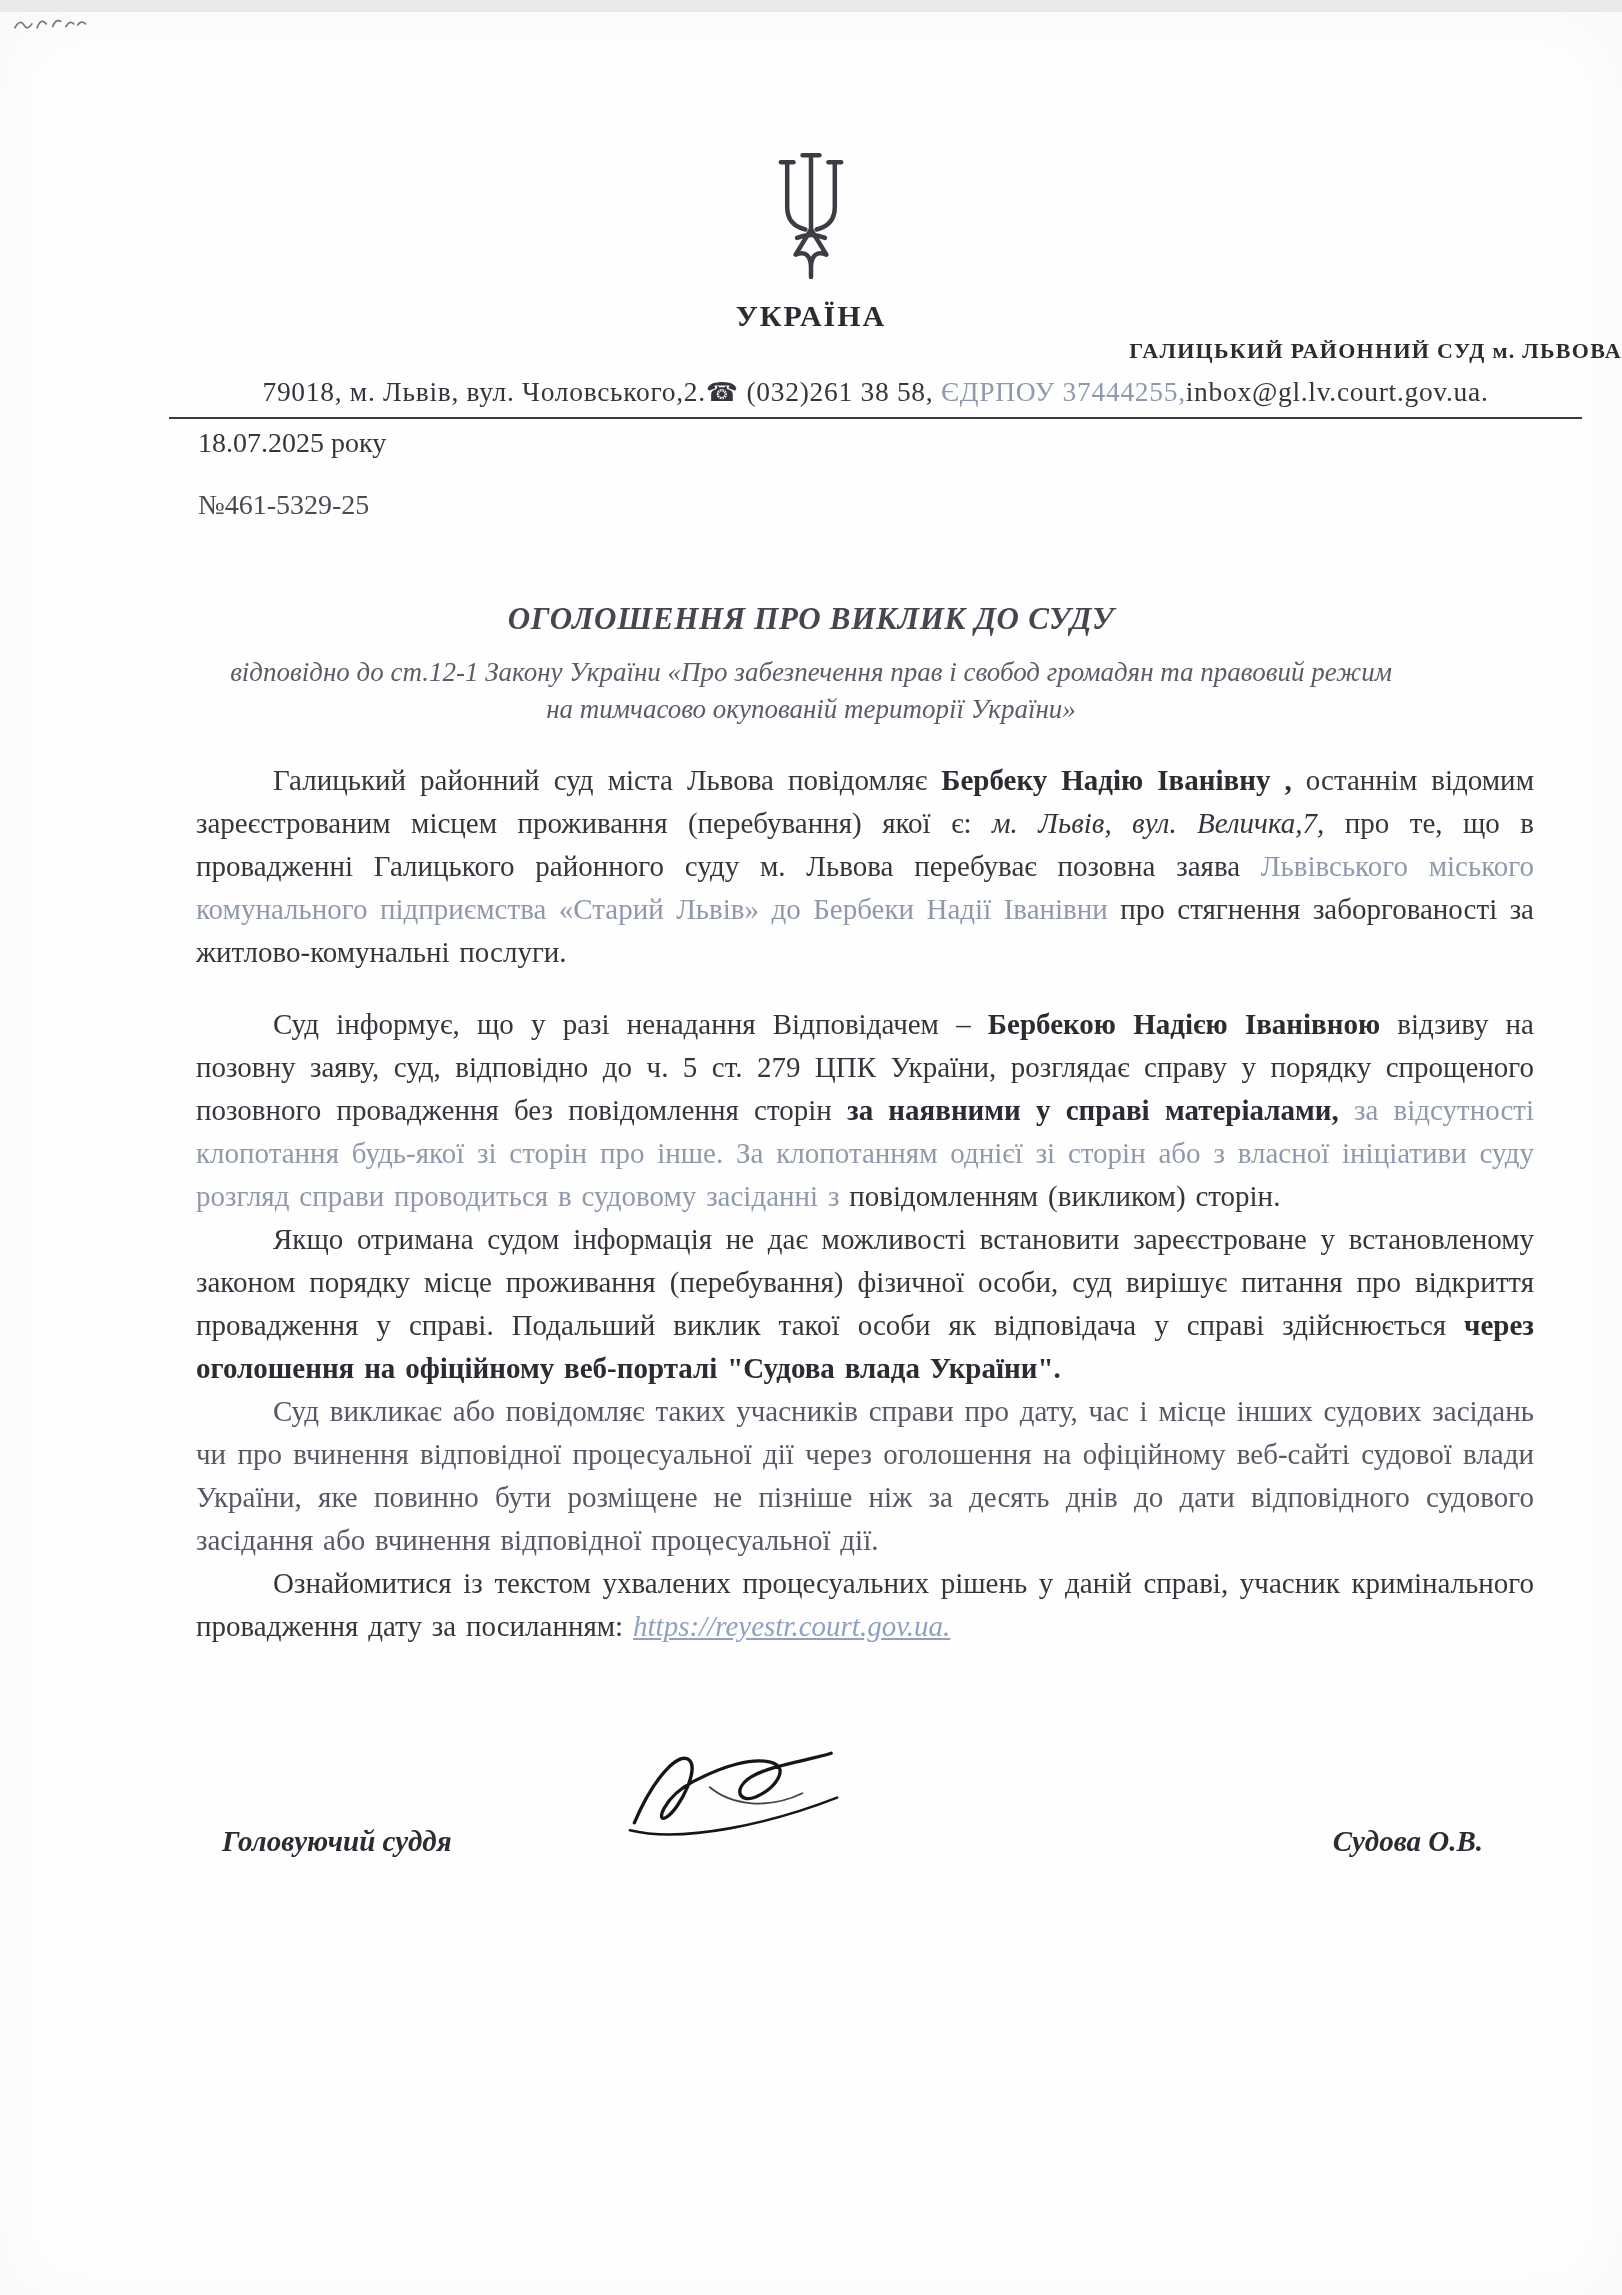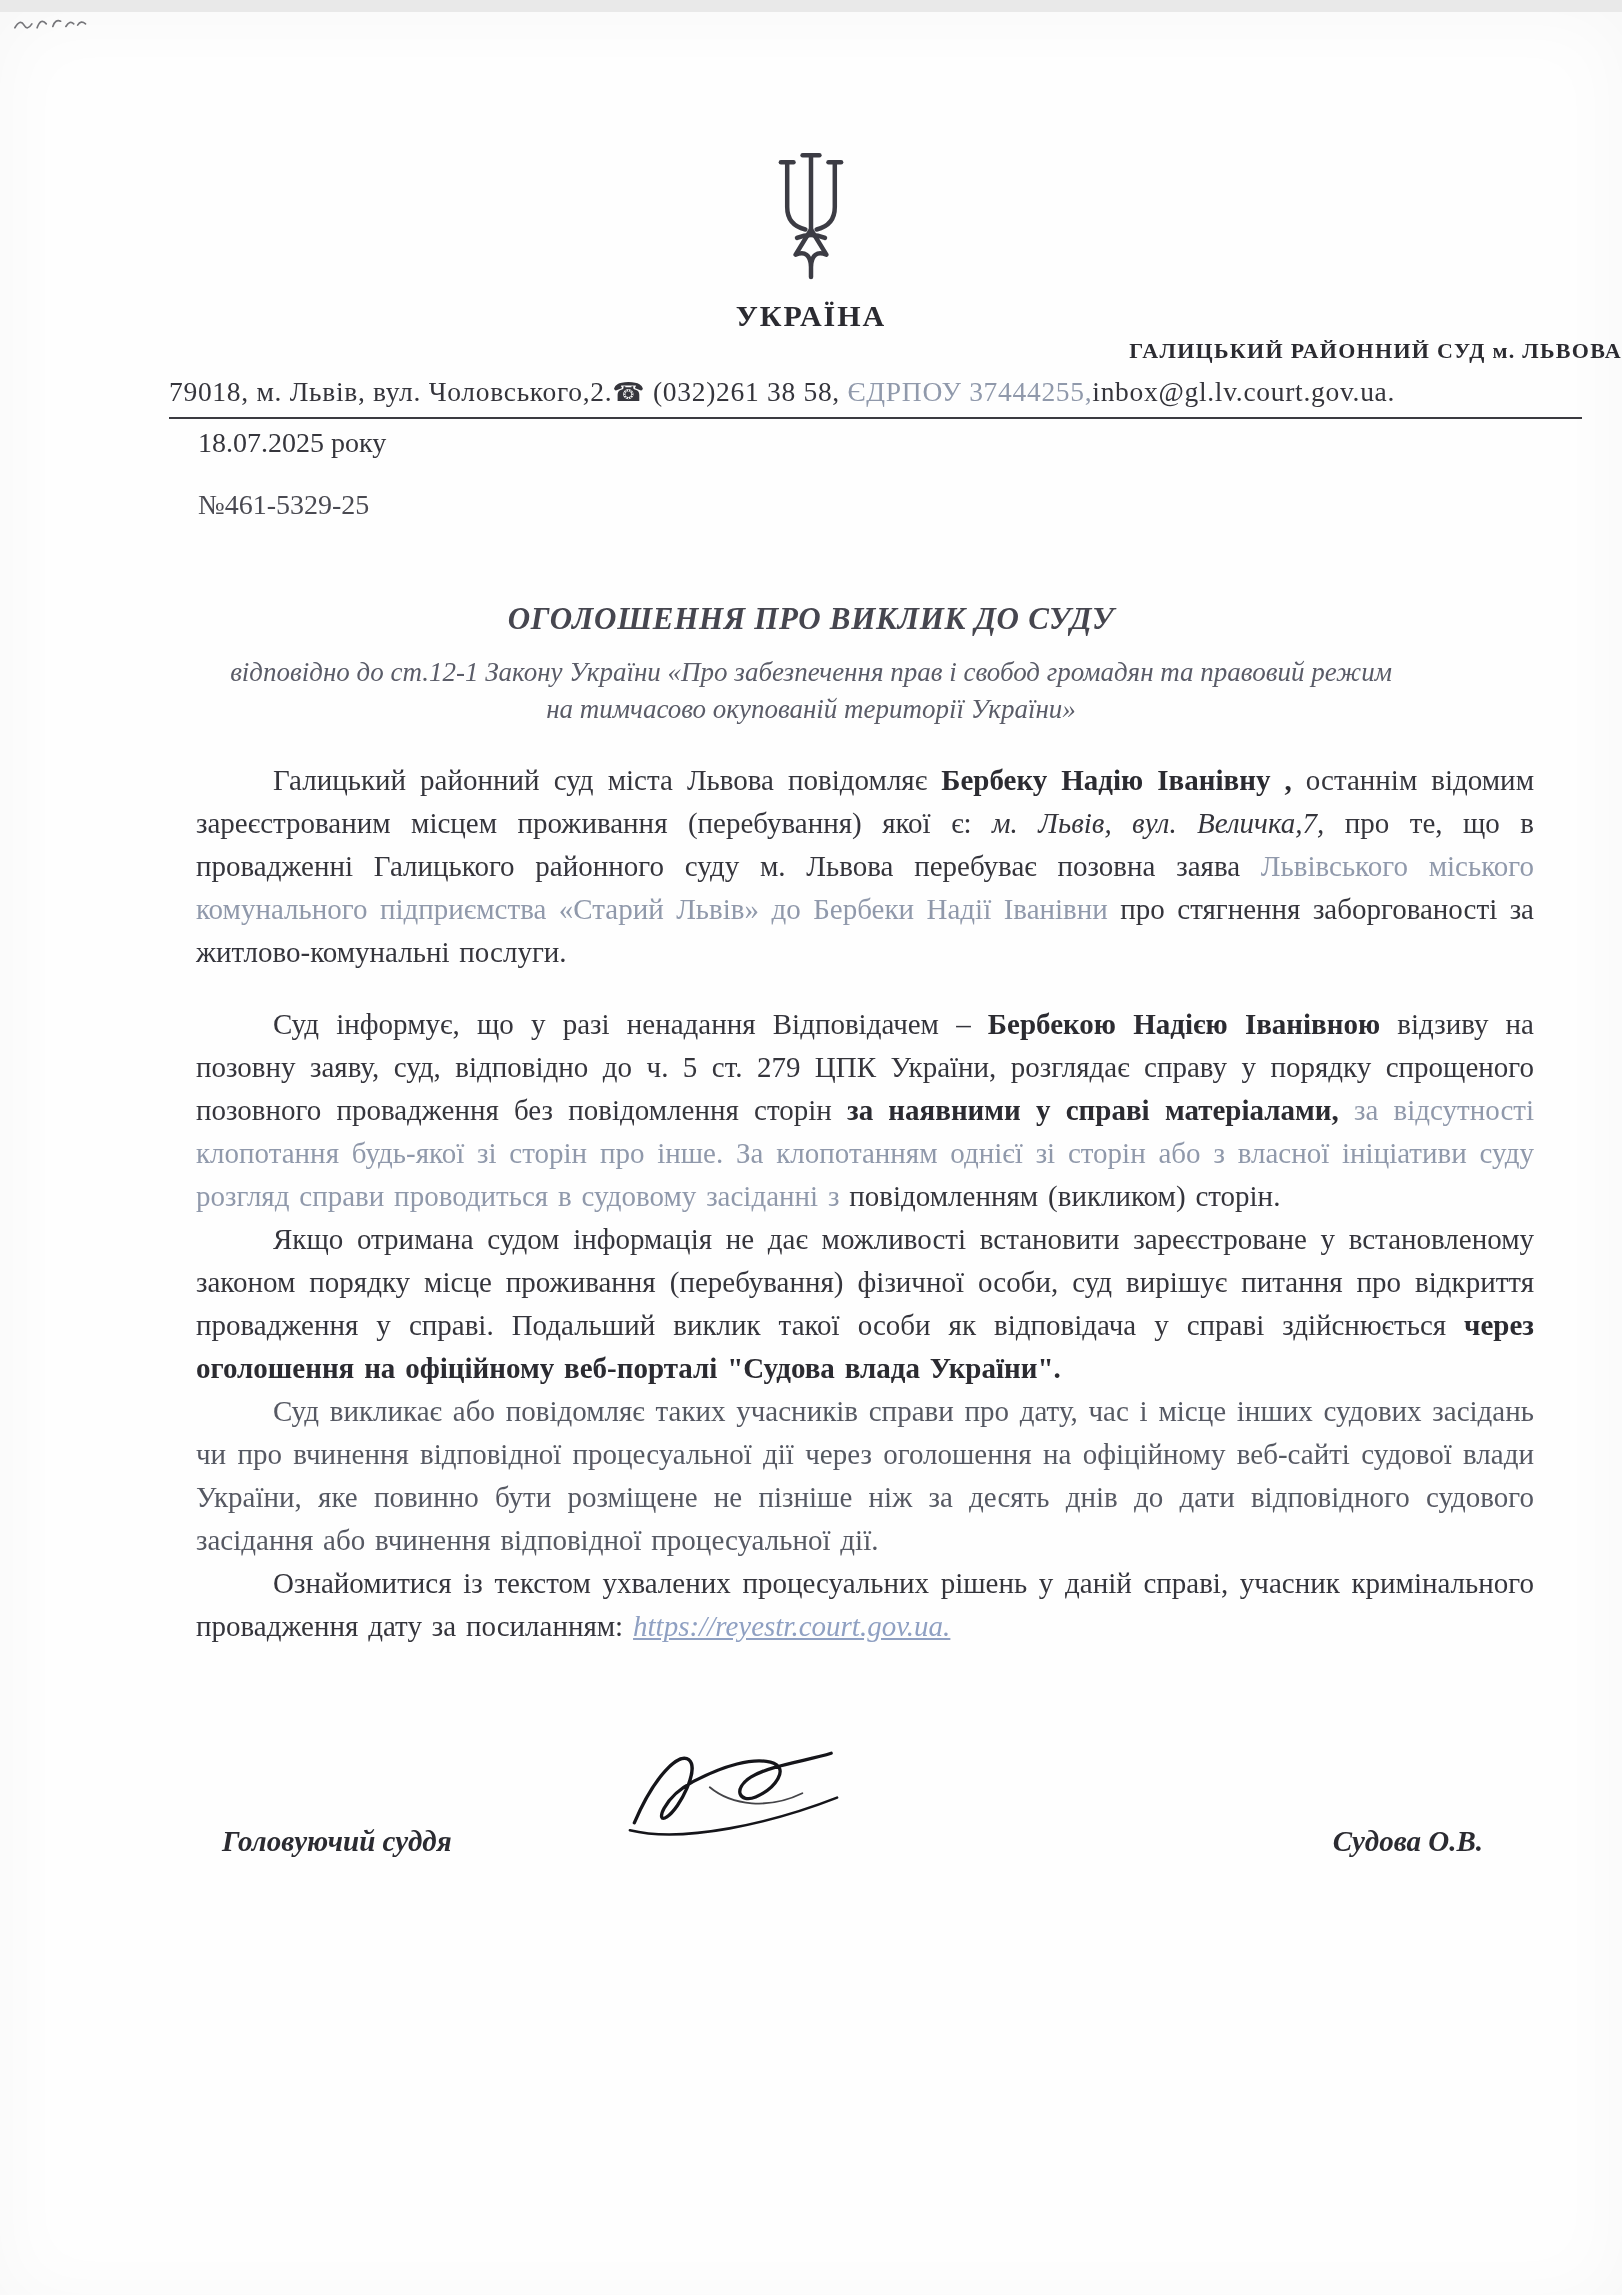--- a/index.html
+++ b/index.html
@@ -20,21 +20,21 @@
     position:absolute; top:287px; left:0; width:100%; text-align:center;
     font-weight:bold; font-size:30px; letter-spacing:2px; color:var(--ink-strong);
   }
   .court{
     position:absolute; top:326px; left:0; width:100%; text-align:right;
     font-weight:bold; font-size:22px; letter-spacing:1.3px; color:var(--ink-strong);
   }
   .address-line{
     position:absolute; top:364px; left:169px; right:40px;
     border-bottom:2.6px solid var(--rule);
-    padding-bottom:9.2px; font-size:27.5px; white-space:nowrap;
+    padding-bottom:9.2px; text-align:center; font-size:27.5px; white-space:nowrap;
     letter-spacing:0.7px;
   }
   .address-line .edrpou{color:var(--faded);}
   .address-line .phone-glyph{font-family:"DejaVu Sans",sans-serif;font-size:26px;}
   .date-line{position:absolute; top:415px; left:198px; font-size:28px;}
   .number-line{position:absolute; top:477px; left:198px; font-size:28px; color:#4a4a52;}
   
   .title-block{position:absolute; top:589px; left:0; width:100%; text-align:center;}
   .doc-title{
     font-weight:bold; font-style:italic; font-size:31px; letter-spacing:0.7px;

